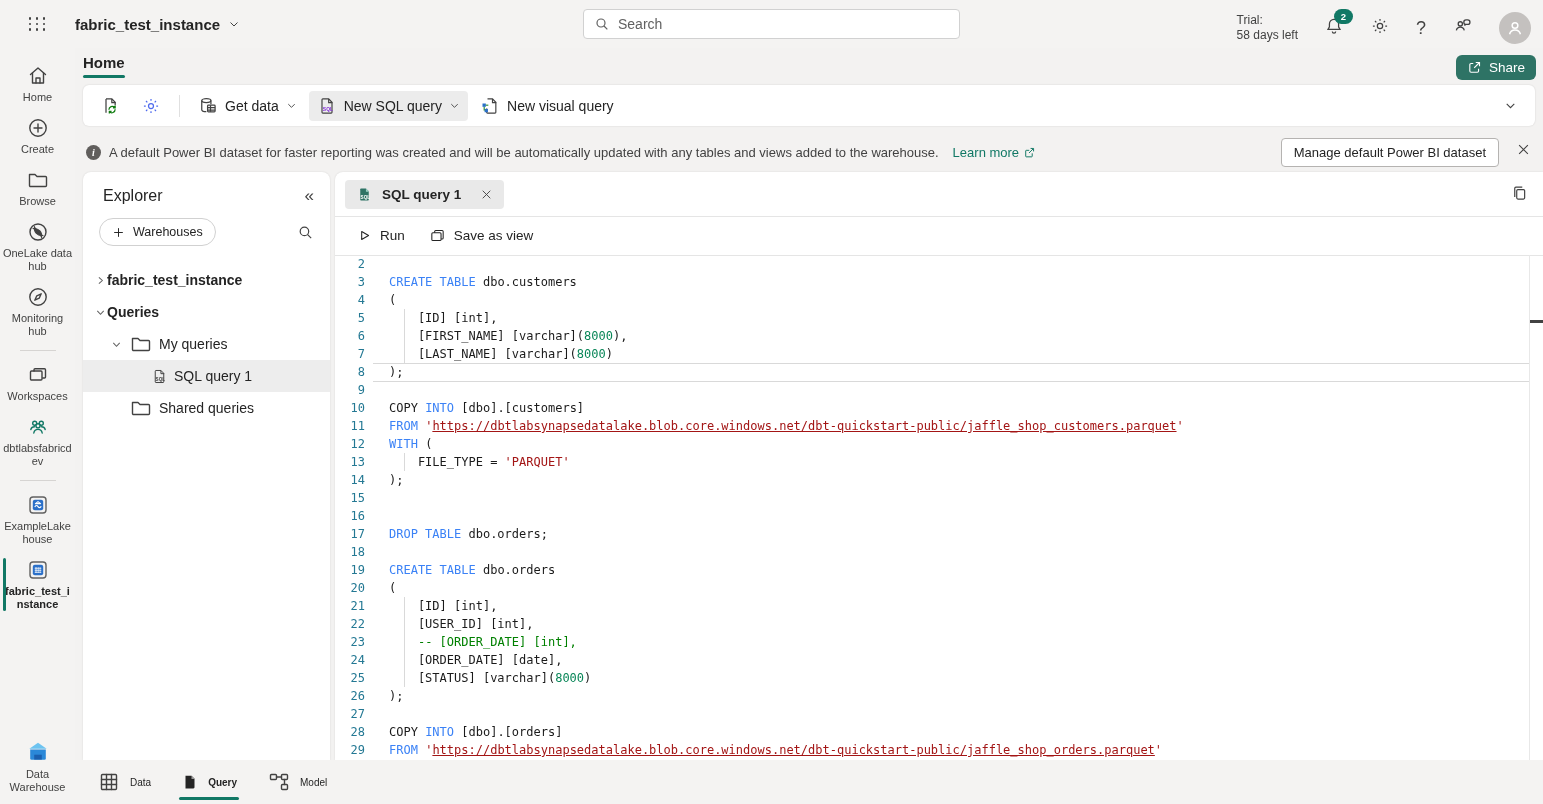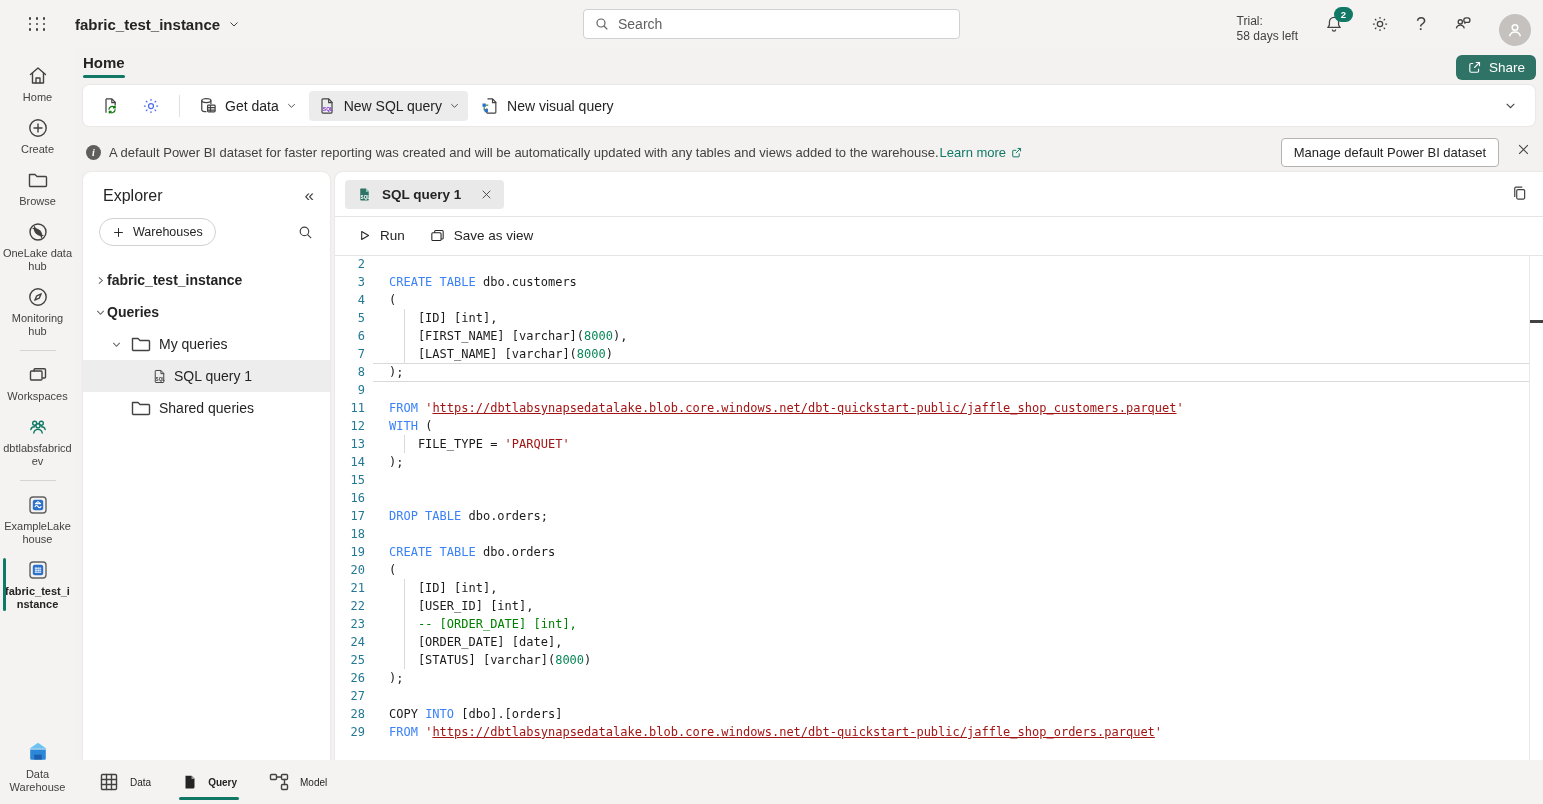--- a/index.html
+++ b/index.html
@@ -13,21 +13,21 @@
 
   
   .topbar{position:absolute;top:0;left:0;right:0;height:48px;background:#f4f3f2;display:flex;align-items:center}
   .waffle{width:75px;height:48px;display:flex;align-items:center;justify-content:center;cursor:pointer}
   .waffle .dots{display:grid;grid-template-columns:repeat(3,4px);grid-gap:3px}
   .waffle .dots i{width:2.5px;height:2.5px;background:#424242;border-radius:50%}
   .appname{display:flex;align-items:center;gap:8px;font-size:15px;font-weight:600;color:#242424;cursor:pointer}
   .searchbox{position:absolute;left:583px;top:9px;width:377px;height:30px;background:#fff;border:1px solid #d1d1d1;
     border-radius:4px;display:flex;align-items:center;padding:0 10px;gap:8px;box-sizing:border-box}
   .searchbox .ph{font-size:14px;color:#616161}
-  .topright{position:absolute;right:0;top:14px;height:48px;display:flex;gap:26px;padding-right:12px}
+  .topright{position:absolute;right:0;top:4px;height:48px;display:flex;align-items:center;gap:26px;padding-right:12px}
   .trial{font-size:12px;color:#424242;line-height:15px;text-align:left}
   .tbtn{position:relative;color:#424242;cursor:pointer}
   .badge{position:absolute;top:-7px;right:-9px;background:#117865;color:#fff;font-size:9.5px;min-width:15px;height:15px;
     border-radius:8px;display:flex;align-items:center;justify-content:center;font-weight:600;padding:0 2px}
   .helpmark{font-size:18px;color:#424242;font-weight:400}
   .avatar{width:32px;height:32px;border-radius:50%;background:#c4c1bf;display:flex;align-items:center;justify-content:center}
 
   
   .rail{position:absolute;top:48px;left:0;width:75px;bottom:0;background:#f4f3f2;display:flex;flex-direction:column;
     align-items:center;padding-top:10px;box-sizing:border-box}
@@ -52,21 +52,21 @@
   .rb{display:flex;align-items:center;gap:7px;padding:5px 8px;border-radius:4px;font-size:14px;color:#242424;cursor:pointer}
   .rb.sel{background:#ececec}
   .rdiv{width:1px;height:22px;background:#e0e0e0;margin:0 6px}
   .ribbon-chevron{position:absolute;right:18px;color:#424242;cursor:pointer}
 
   
   .banner{position:absolute;top:133px;left:75px;right:0;height:39px;display:flex;align-items:center;padding-left:11px;box-sizing:border-box}
   .infodot{width:15px;height:15px;border-radius:50%;background:#605e5c;color:#fff;font-size:10px;font-weight:700;
     display:flex;align-items:center;justify-content:center;font-family:"Liberation Serif",serif;font-style:italic}
   .banner .msg{font-size:13px;color:#424242;margin-left:8px}
-  .learnmore{color:var(--accent);font-size:13px;margin-left:1px;display:inline-flex;align-items:center;gap:4px;cursor:pointer}
+  .learnmore{color:var(--accent);font-size:13px;margin-left:14px;display:inline-flex;align-items:center;gap:4px;cursor:pointer}
   .managebtn{position:absolute;right:44px;top:5px;height:27px;background:#fff;border:1px solid #b5b3b1;border-radius:4px;
     display:flex;align-items:center;padding:0 12px;font-size:13px;color:#242424;cursor:pointer}
   .banner-close{position:absolute;right:12px;top:9px;color:#424242;cursor:pointer}
 
   
   .explorer{position:absolute;top:172px;left:83px;width:247px;bottom:44px;background:#fff;border-radius:8px 8px 0 0;
     box-shadow:0 0 2px rgba(0,0,0,.12);box-sizing:border-box}
   .exp-head{display:flex;align-items:center;justify-content:space-between;padding:14px 16px 10px 20px}
   .exp-title{font-size:16px;font-weight:400}
   .exp-collapse{font-size:17px;color:#424242;cursor:pointer}
@@ -513,20 +513,21 @@
   </div>
   <div class="editor" id="editor">
       <div class="cl"><span class="ln">2</span><span class="ct"></span></div>
       <div class="cl"><span class="ln">3</span><span class="ct"><span class="tk-kw">CREATE TABLE</span><span class="tk-txt"> dbo.customers</span></span></div>
       <div class="cl"><span class="ln">4</span><span class="ct"><span class="tk-txt">(</span></span></div>
       <div class="cl"><span class="ln">5</span><span class="ct g"><span class="tk-txt">    [ID] [int],</span></span></div>
       <div class="cl"><span class="ln">6</span><span class="ct g"><span class="tk-txt">    [FIRST_NAME] [varchar](</span><span class="tk-num">8000</span><span class="tk-txt">),</span></span></div>
       <div class="cl"><span class="ln">7</span><span class="ct g"><span class="tk-txt">    [LAST_NAME] [varchar](</span><span class="tk-num">8000</span><span class="tk-txt">)</span></span></div>
       <div class="cl cur"><span class="ln">8</span><span class="ct"><span class="tk-txt">);</span></span></div>
       <div class="cl"><span class="ln">9</span><span class="ct"></span></div>
+      <div class="cl"><span class="ln">10</span><span class="ct"><span class="tk-txt">COPY </span><span class="tk-kw">INTO</span><span class="tk-txt"> [dbo].[customers]</span></span></div>
       <div class="cl"><span class="ln">11</span><span class="ct"><span class="tk-kw">FROM</span><span class="tk-txt"> </span><span class="tk-str">'</span><span class="tk-lnk">https://dbtlabsynapsedatalake.blob.core.windows.net/dbt-quickstart-public/jaffle_shop_customers.parquet</span><span class="tk-str">'</span></span></div>
       <div class="cl"><span class="ln">12</span><span class="ct"><span class="tk-kw">WITH</span><span class="tk-txt"> (</span></span></div>
       <div class="cl"><span class="ln">13</span><span class="ct g"><span class="tk-txt">    FILE_TYPE = </span><span class="tk-str">'PARQUET'</span></span></div>
       <div class="cl"><span class="ln">14</span><span class="ct"><span class="tk-txt">);</span></span></div>
       <div class="cl"><span class="ln">15</span><span class="ct"></span></div>
       <div class="cl"><span class="ln">16</span><span class="ct"></span></div>
       <div class="cl"><span class="ln">17</span><span class="ct"><span class="tk-kw">DROP TABLE</span><span class="tk-txt"> dbo.orders;</span></span></div>
       <div class="cl"><span class="ln">18</span><span class="ct"></span></div>
       <div class="cl"><span class="ln">19</span><span class="ct"><span class="tk-kw">CREATE TABLE</span><span class="tk-txt"> dbo.orders</span></span></div>
       <div class="cl"><span class="ln">20</span><span class="ct"><span class="tk-txt">(</span></span></div>

